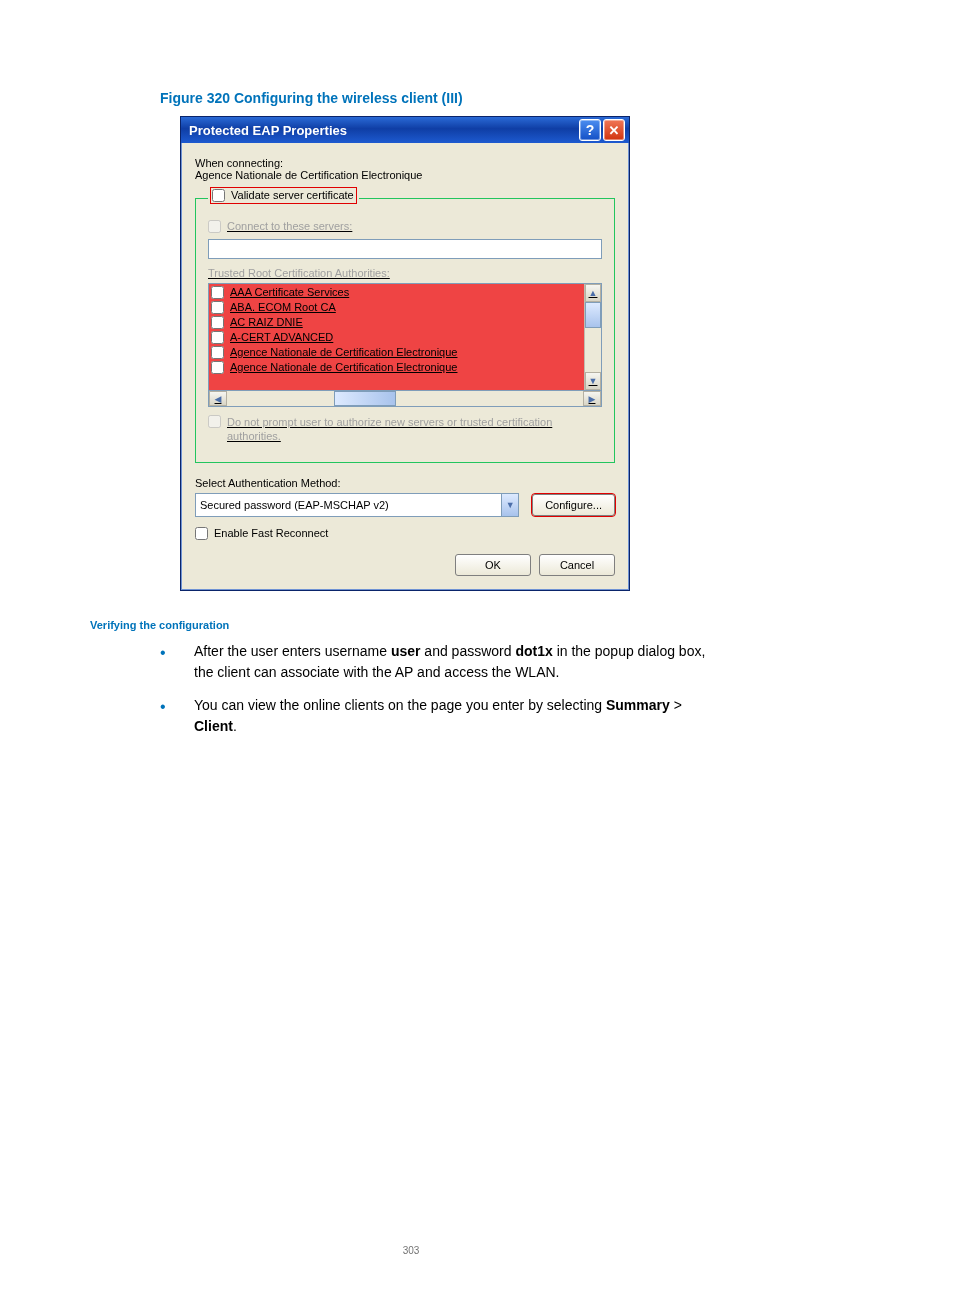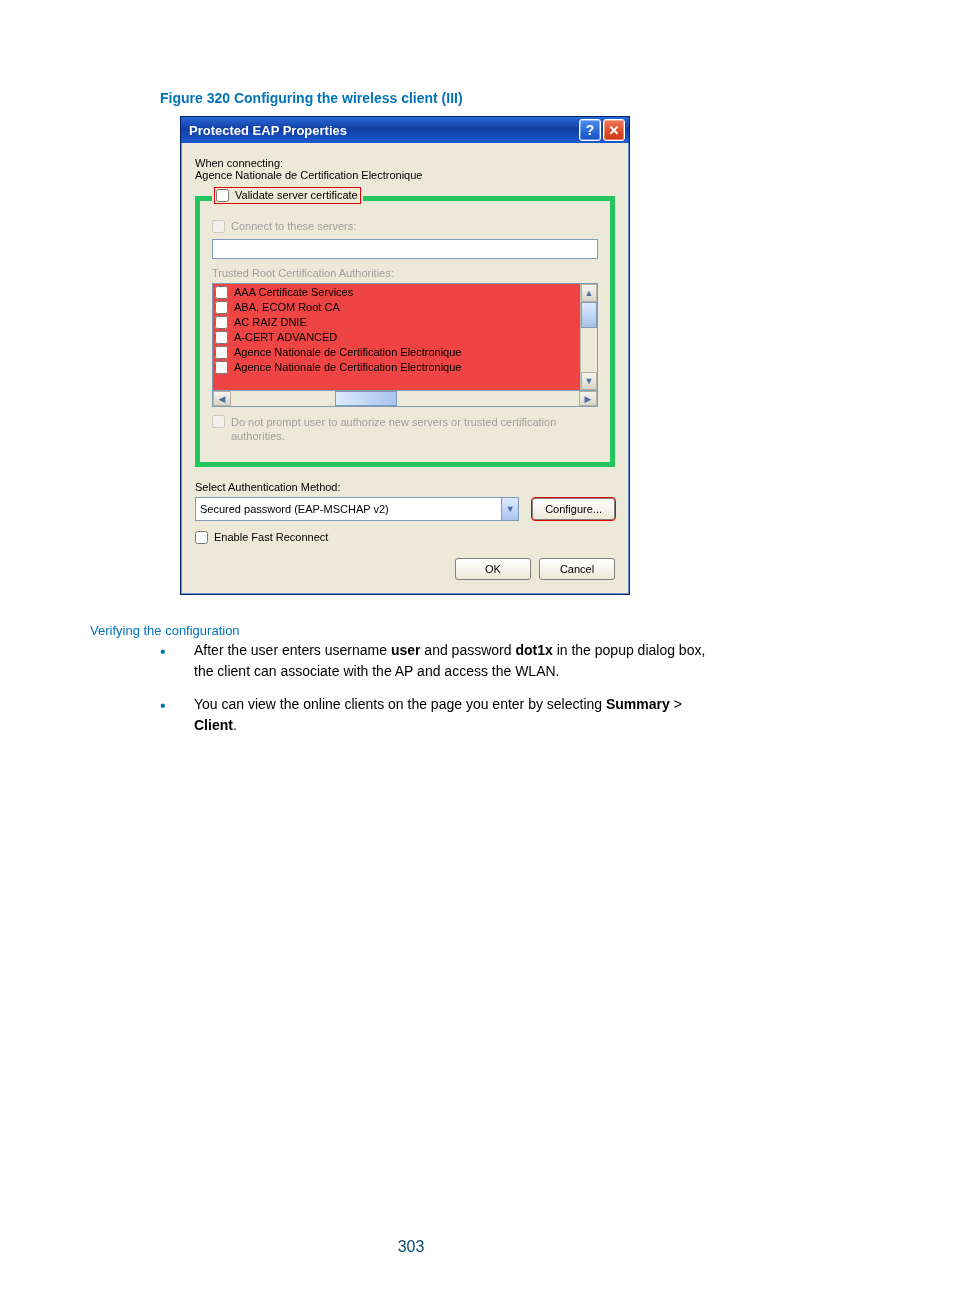--- a/index.html
+++ b/index.html
@@ -20,24 +20,24 @@
   }
   .fig-caption {
     color: #0073ba;
     font-weight: bold;
     font-size: 14px;
     margin-left: 70px;
     margin-bottom: 10px;
   }
   .section-heading {
     color: #0073ba;
-    font-weight: normal;
-    font-size: 13px;
+    font-weight: bold;
+    font-size: 11px;
     margin-top: 28px;
-    margin-bottom: 2px;
+    margin-bottom: 10px;
   }
   ul.doc-list {
     margin: 0 0 0 70px;
     padding: 0;
     list-style: none;
   }
   ul.doc-list > li {
     position: relative;
     padding-left: 34px;
     margin-bottom: 12px;
@@ -52,22 +52,22 @@
     top: 0;
     font-size: 16px;
   }
   .b { font-weight: bold; }
   .pgnum {
     position: absolute;
     bottom: 40px;
     left: 0;
     width: 100%;
     text-align: center;
-    font-size: 16px;
-    color: #0c4a6e;
+    font-size: 10px;
+    color: #737373;
   }
 
   
   .dialog-wrap {
     margin-left: 90px;
     width: 448px;
     border: 1px solid #0a246a;
     background: #ece9d8;
     font-family: Tahoma, Arial, sans-serif;
     font-size: 11px;
@@ -102,23 +102,24 @@
   .dlg-body {
     padding: 14px 14px 14px 14px;
   }
   .row-line {
     display: flex;
     justify-content: space-between;
     margin-bottom: 6px;
     flex-direction: column;
   }
   fieldset.validate {
-    border: 5px solid #22c55e;
+    border: 1px solid #22c55e;
     margin: 0;
     padding: 10px 12px 12px 12px;
+    text-decoration: underline;
   }
   fieldset.validate legend {
     padding: 0 2px;
   }
   .chk {
     display: flex;
     align-items: flex-start;
     gap: 6px;
     margin-bottom: 6px;
   }

